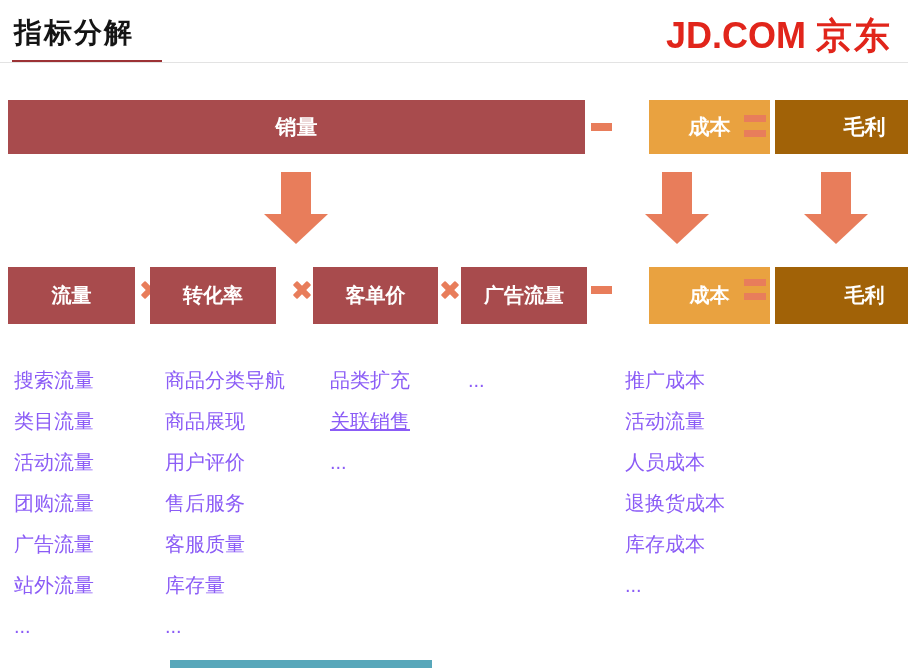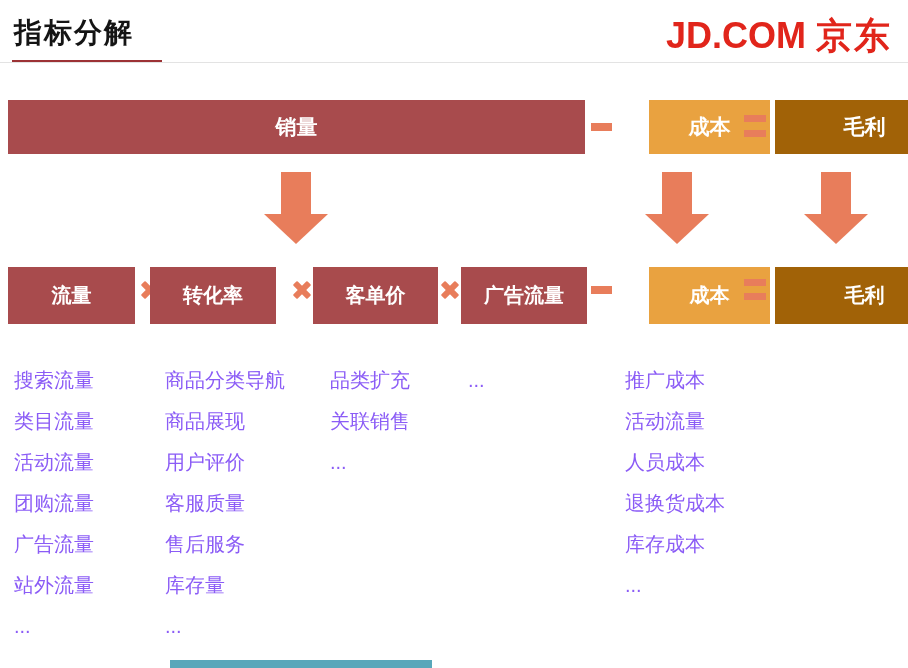--- a/index.html
+++ b/index.html
@@ -38,21 +38,21 @@
   }
   .cross::before{transform:rotate(45deg);}
   .cross::after{transform:rotate(-45deg);}
 
   .arrow{position:absolute;top:172px;width:64px;height:72px;}
   .arrow .stem{width:30px;height:42px;margin:0 auto;background:#e87d5b;}
   .arrow .head{width:0;height:0;border-left:32px solid transparent;border-right:32px solid transparent;border-top:30px solid #e87d5b;}
 
   .col{position:absolute;top:360px;font-size:20px;color:#8b5cf6;}
   .col .list-item{height:41px;line-height:41px;white-space:nowrap;}
-  .col .underline{text-align:right;}
+  .col .underline{text-decoration:underline;text-align:right;}
 
   .bottom-strip{position:absolute;left:170px;bottom:0;width:262px;height:8px;background:#58a7ba;}
 </style>
 </head>
 <body>
 
 <h1 class="page-title">指标分解</h1>
 <div class="title-underline"></div>
 <div class="header-rule"></div>
 <div class="logo">
@@ -116,22 +116,22 @@
     <div class="list-item">活动流量</div>
     <div class="list-item">团购流量</div>
     <div class="list-item">广告流量</div>
     <div class="list-item">站外流量</div>
     <div class="list-item">...</div>
   </div>
 <div class="col" style="left:165px;">
     <div class="list-item">商品分类导航</div>
     <div class="list-item">商品展现</div>
     <div class="list-item">用户评价</div>
+    <div class="list-item">售后服务</div>
     <div class="list-item">客服质量</div>
-    <div class="list-item">售后服务</div>
     <div class="list-item">库存量</div>
     <div class="list-item">...</div>
   </div>
 <div class="col" style="left:330px;">
     <div class="list-item">品类扩充</div>
     <div class="list-item underline">关联销售</div>
     <div class="list-item">...</div>
   </div>
 <div class="col" style="left:468px;">
     <div class="list-item">...</div>

